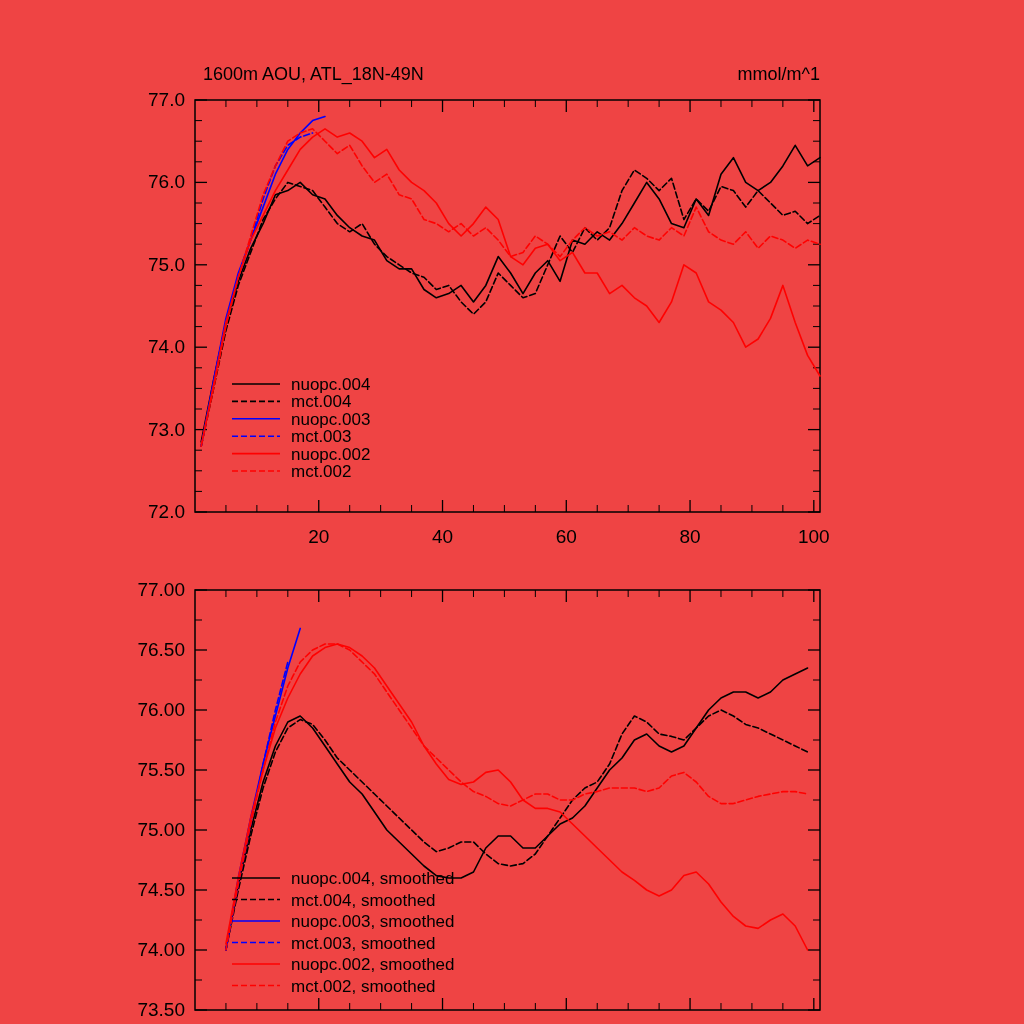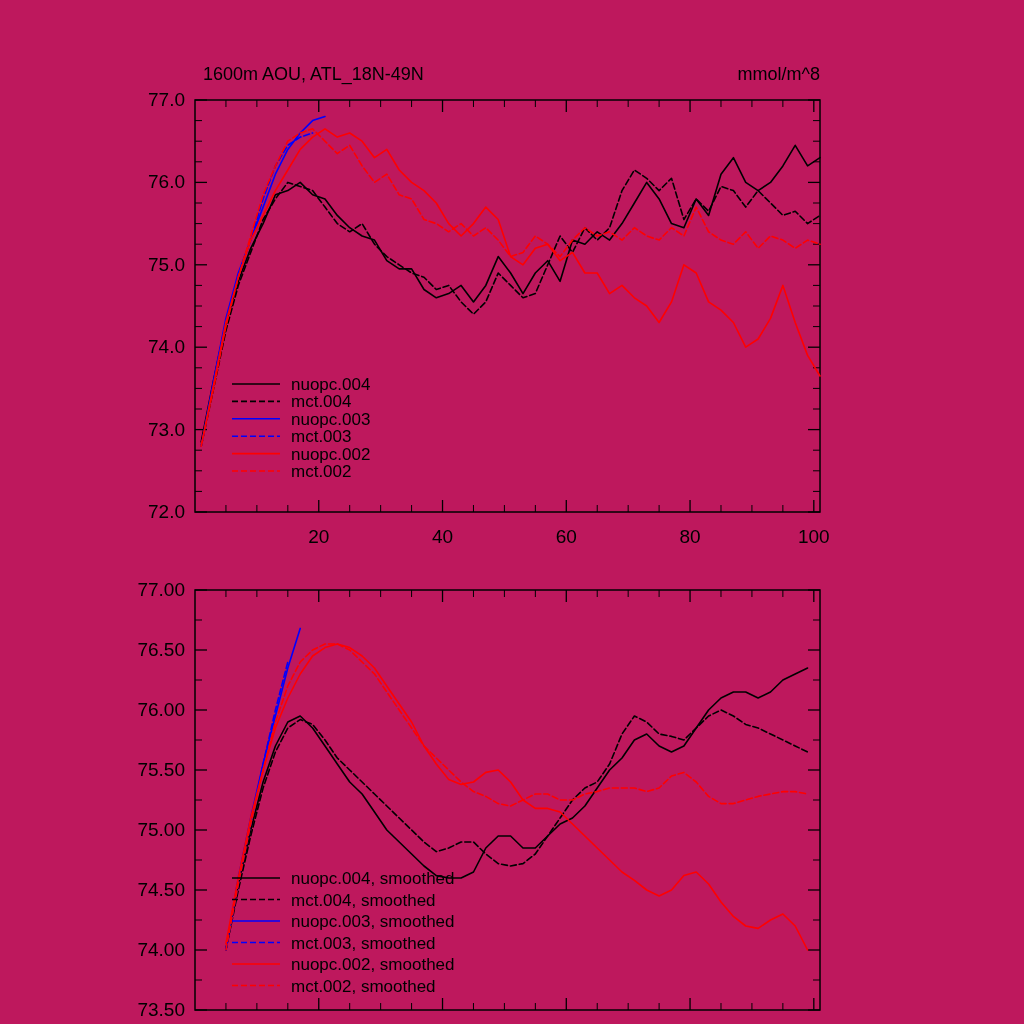--- a/index.html
+++ b/index.html
@@ -1,28 +1,28 @@
 <!DOCTYPE html>
 <html><head>
 <meta charset="utf-8">
 <style>
   html,body{margin:0;padding:0;background:#ffffff;}
   body{width:1024px;height:1024px;overflow:hidden;font-family:"Liberation Sans",sans-serif;}
-  .canvas{position:relative;width:1024px;height:1024px;background:#be185d;}
+  .canvas{position:relative;width:1024px;height:1024px;background:#ef4444;}
   .chart-title{position:absolute;top:64px;left:203px;font-size:18px;color:#000;}
   .chart-units{position:absolute;top:64px;right:204px;font-size:18px;color:#000;text-align:right;}
   svg{position:absolute;top:0;left:0;}
   text{font-family:"Liberation Sans",sans-serif;fill:#000;}
 </style>
 </head>
 <body>
 
 <div class="canvas">
   <div class="chart-title">1600m AOU, ATL_18N-49N</div>
-  <div class="chart-units">mmol/m^8</div>
+  <div class="chart-units">mmol/m^1</div>
   <svg id="plot" width="1024" height="1024" viewBox="0 0 1024 1024">
       <g>
         <rect x="195" y="100" width="625" height="412" fill="none" stroke="#000000" stroke-width="1.5"></rect>
         <line x1="225.94059405940595" y1="512" x2="225.94059405940595" y2="505" stroke="#000000" stroke-width="1"></line>
         <line x1="225.94059405940595" y1="100" x2="225.94059405940595" y2="107" stroke="#000000" stroke-width="1"></line>
         <line x1="256.8811881188119" y1="512" x2="256.8811881188119" y2="505" stroke="#000000" stroke-width="1"></line>
         <line x1="256.8811881188119" y1="100" x2="256.8811881188119" y2="107" stroke="#000000" stroke-width="1"></line>
         <line x1="287.8217821782178" y1="512" x2="287.8217821782178" y2="505" stroke="#000000" stroke-width="1"></line>
         <line x1="287.8217821782178" y1="100" x2="287.8217821782178" y2="107" stroke="#000000" stroke-width="1"></line>
         <line x1="349.7029702970297" y1="512" x2="349.7029702970297" y2="505" stroke="#000000" stroke-width="1"></line>

